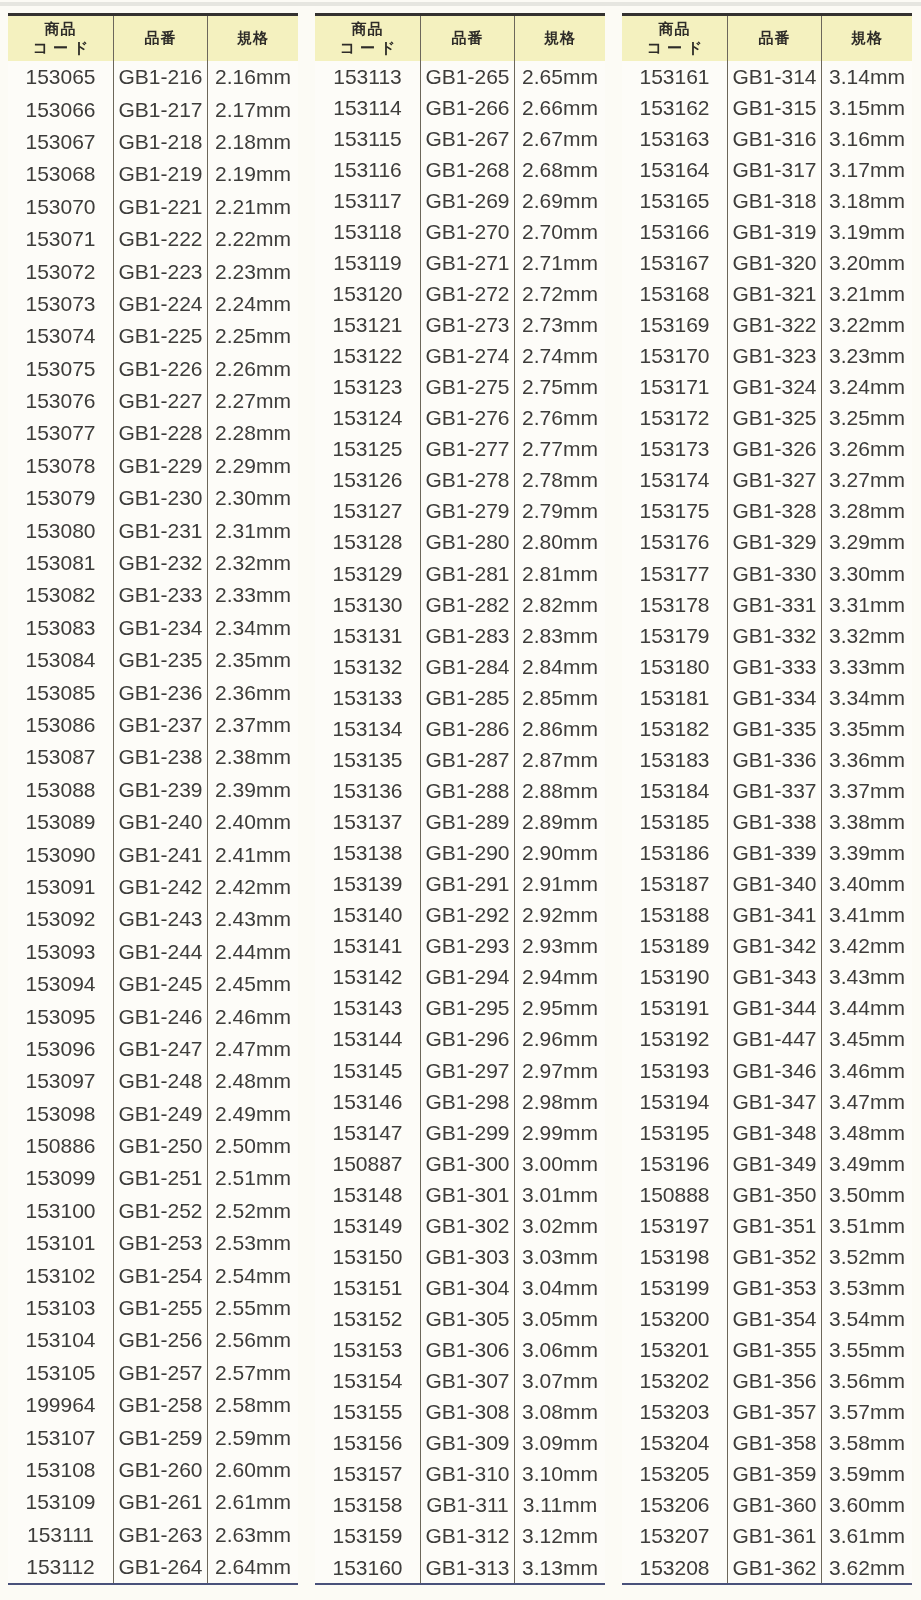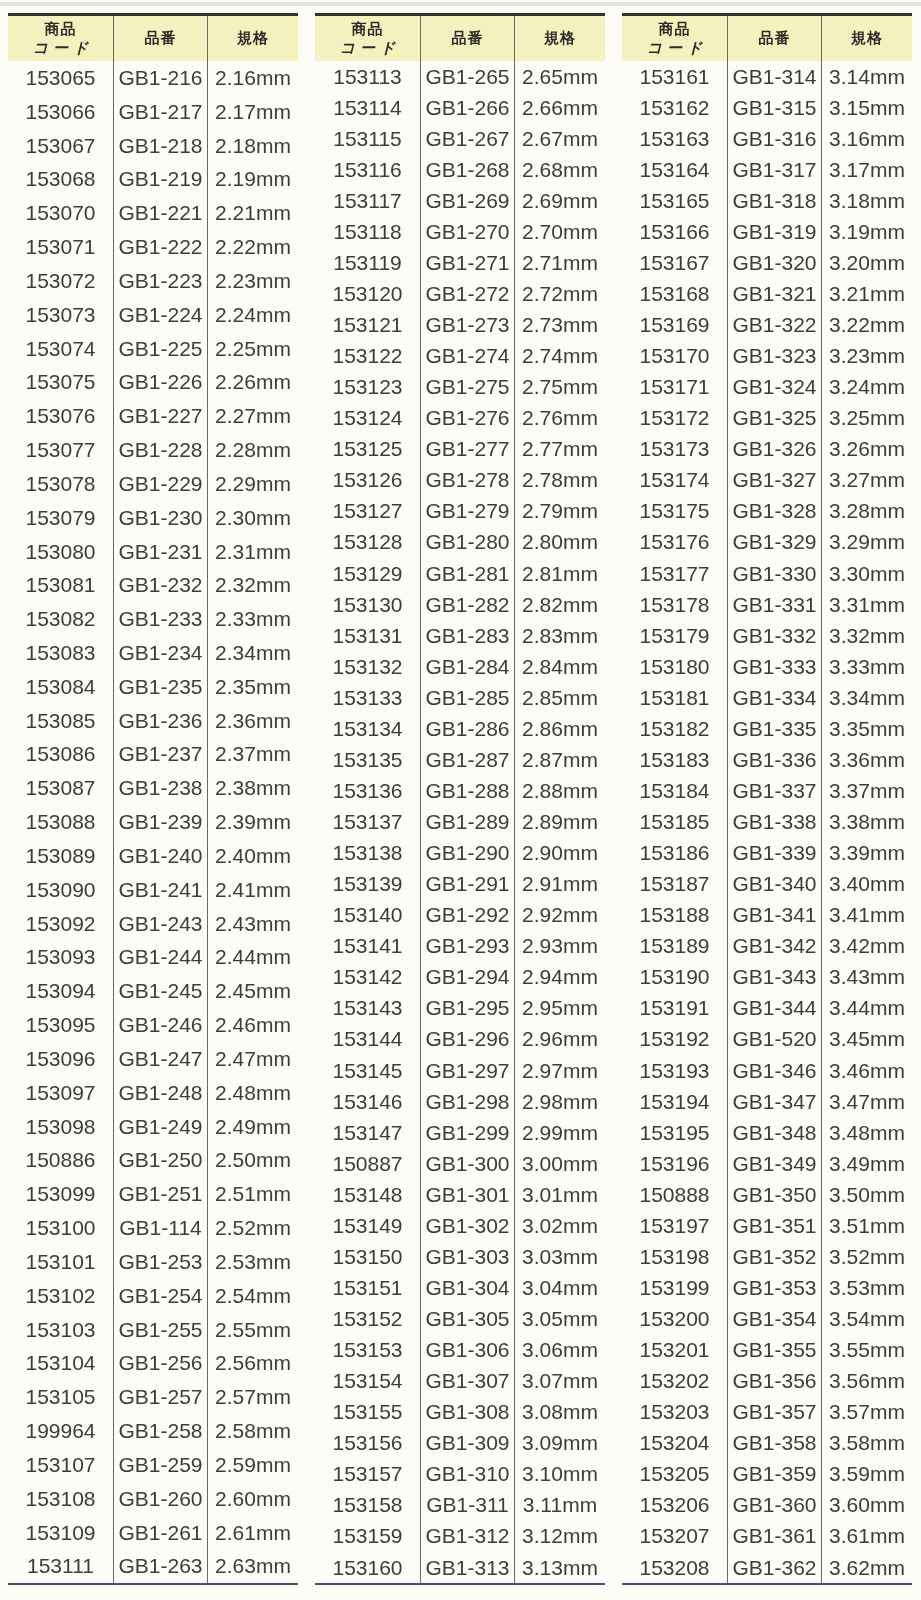--- a/index.html
+++ b/index.html
@@ -34,21 +34,21 @@
     display: grid;
     grid-template-columns: 105px 94px 91px;
   }
   .hcell {
     display: flex; flex-direction: column;
     align-items: center; justify-content: center;
     font-size: 15px; font-weight: bold; color: #2e2c28;
     line-height: 1.25;
     letter-spacing: 1px;
   }
-  .hcell .code-line2 { letter-spacing: 5px; text-indent: 5px; font-style: italic; }
+  .hcell .code-line2 { letter-spacing: 5px; text-indent: 5px; }
   .header-row > .hcell:nth-child(2),
   .header-row > .hcell:nth-child(3) { border-left: 1px solid #6c675a; }
   .rows { flex: 1; display: flex; flex-direction: column; }
   .row { flex: 1; display: grid; grid-template-columns: 105px 94px 91px; }
   .cell {
     display: flex; align-items: center; justify-content: center;
     font-size: 21px; color: #3d3c3a;
     white-space: nowrap;
   }
   .row > .cell:nth-child(2),
@@ -194,20 +194,25 @@
           <div class="cell">153089</div>
           <div class="cell">GB1-240</div>
           <div class="cell">2.40mm</div>
         </div>
         <div class="row">
           <div class="cell">153090</div>
           <div class="cell">GB1-241</div>
           <div class="cell">2.41mm</div>
         </div>
         <div class="row">
+          <div class="cell">153091</div>
+          <div class="cell">GB1-242</div>
+          <div class="cell">2.42mm</div>
+        </div>
+        <div class="row">
           <div class="cell">153092</div>
           <div class="cell">GB1-243</div>
           <div class="cell">2.43mm</div>
         </div>
         <div class="row">
           <div class="cell">153093</div>
           <div class="cell">GB1-244</div>
           <div class="cell">2.44mm</div>
         </div>
         <div class="row">
@@ -240,21 +245,21 @@
           <div class="cell">GB1-250</div>
           <div class="cell">2.50mm</div>
         </div>
         <div class="row">
           <div class="cell">153099</div>
           <div class="cell">GB1-251</div>
           <div class="cell">2.51mm</div>
         </div>
         <div class="row">
           <div class="cell">153100</div>
-          <div class="cell">GB1-114</div>
+          <div class="cell">GB1-252</div>
           <div class="cell">2.52mm</div>
         </div>
         <div class="row">
           <div class="cell">153101</div>
           <div class="cell">GB1-253</div>
           <div class="cell">2.53mm</div>
         </div>
         <div class="row">
           <div class="cell">153102</div>
           <div class="cell">GB1-254</div>
@@ -292,20 +297,25 @@
         </div>
         <div class="row">
           <div class="cell">153109</div>
           <div class="cell">GB1-261</div>
           <div class="cell">2.61mm</div>
         </div>
         <div class="row">
           <div class="cell">153111</div>
           <div class="cell">GB1-263</div>
           <div class="cell">2.63mm</div>
+        </div>
+        <div class="row">
+          <div class="cell">153112</div>
+          <div class="cell">GB1-264</div>
+          <div class="cell">2.64mm</div>
         </div>
       </div>
   </div>
 
   <div class="table-block">
     <div class="header-row">
       <div class="hcell">
         <span>商品</span>
         <span class="code-line2">コード</span>
       </div>
@@ -729,21 +739,21 @@
           <div class="cell">GB1-343</div>
           <div class="cell">3.43mm</div>
         </div>
         <div class="row">
           <div class="cell">153191</div>
           <div class="cell">GB1-344</div>
           <div class="cell">3.44mm</div>
         </div>
         <div class="row">
           <div class="cell">153192</div>
-          <div class="cell">GB1-520</div>
+          <div class="cell">GB1-447</div>
           <div class="cell">3.45mm</div>
         </div>
         <div class="row">
           <div class="cell">153193</div>
           <div class="cell">GB1-346</div>
           <div class="cell">3.46mm</div>
         </div>
         <div class="row">
           <div class="cell">153194</div>
           <div class="cell">GB1-347</div>

